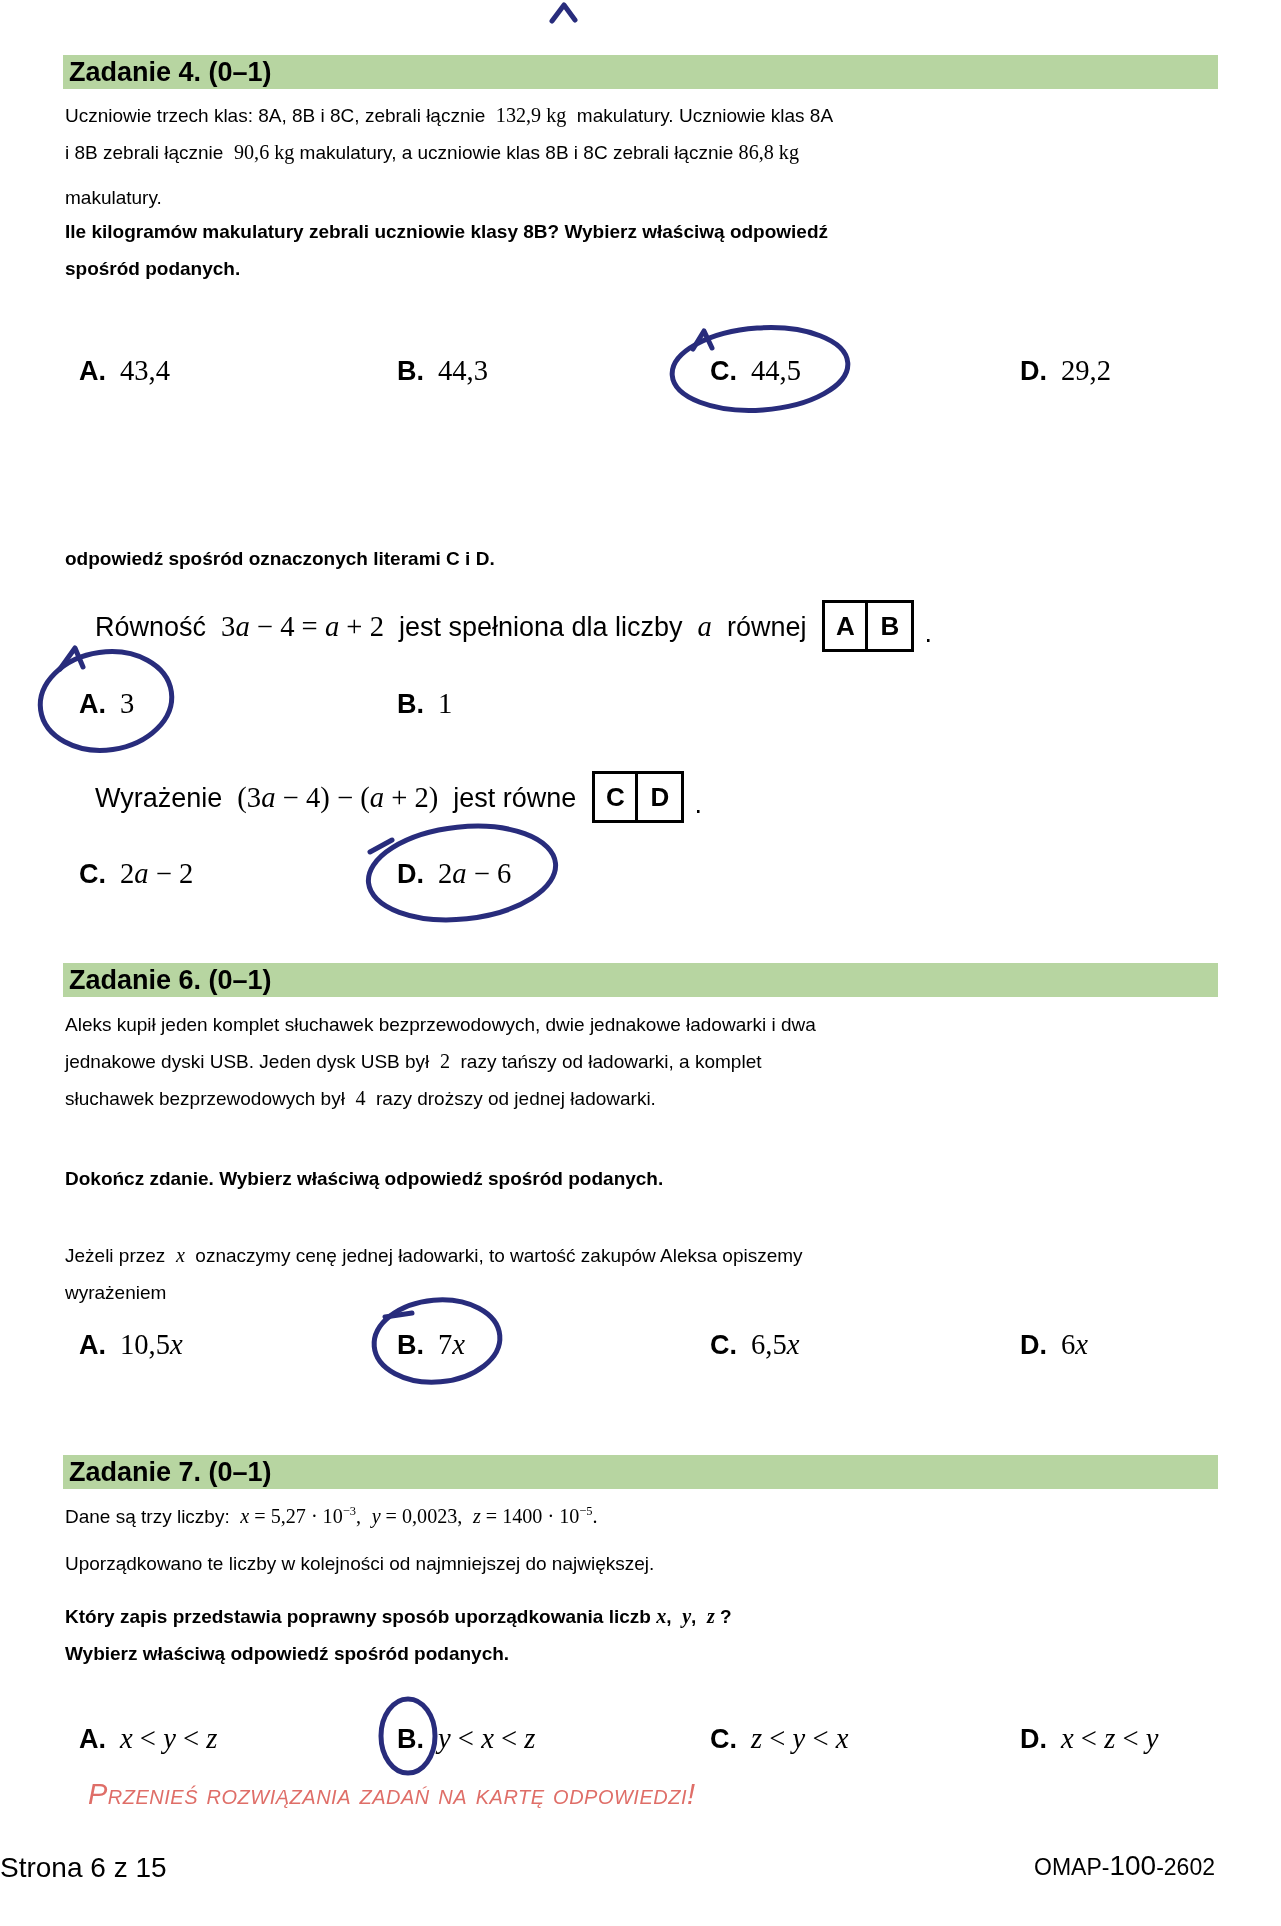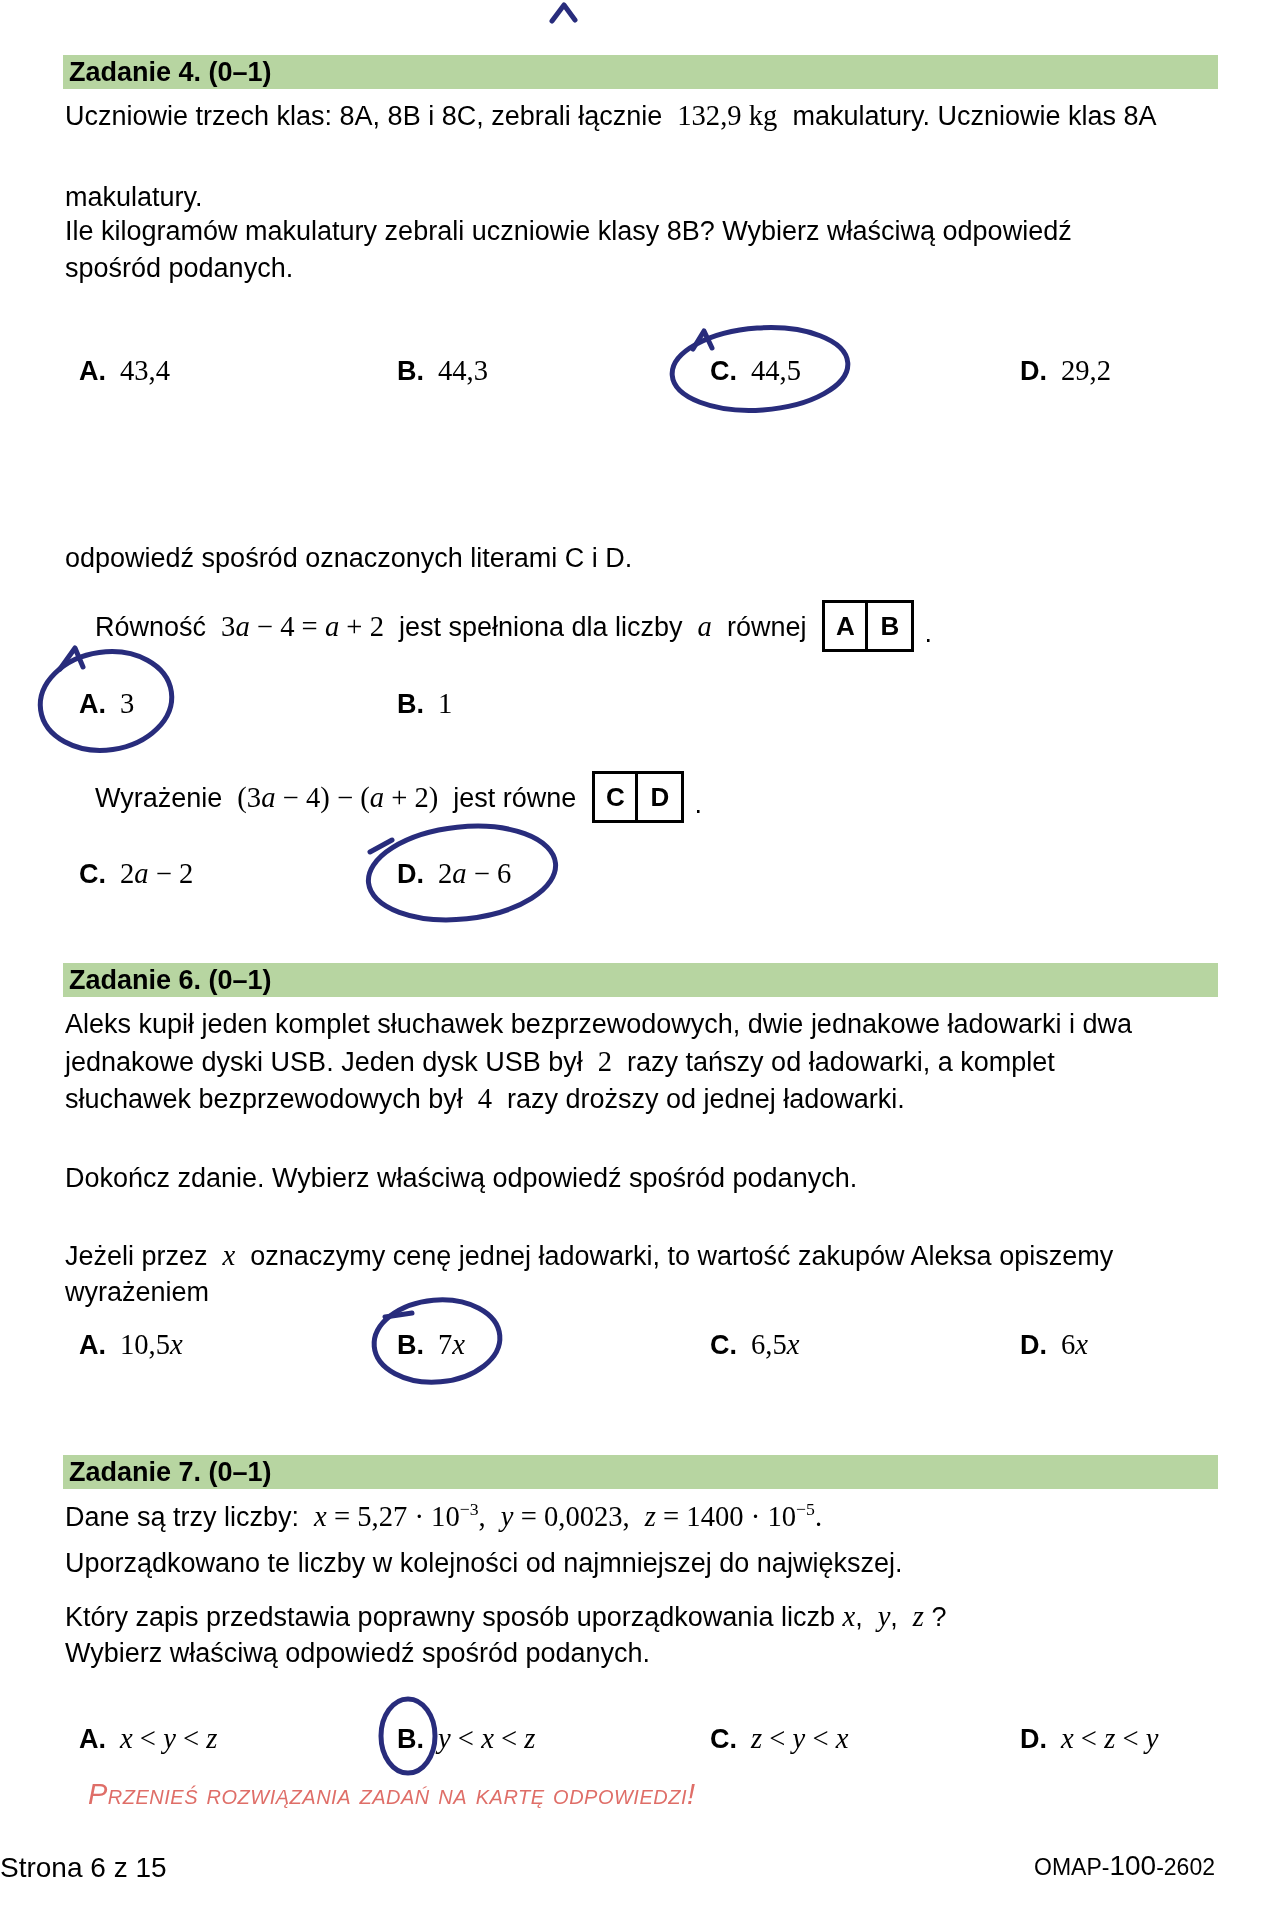--- a/index.html
+++ b/index.html
@@ -4,22 +4,22 @@
 <style>
   * { box-sizing: border-box; }
   html, body { margin: 0; padding: 0; background: #ffffff; }
   body { font-family: "Liberation Sans", "DejaVu Sans", sans-serif; color: #000; }
   .page { position: relative; width: 1281px; height: 1926px; background: var(--page-bg, #fff); overflow: hidden; }
 
   .bar { position: absolute; left: 63px; width: 1155px; height: 34px;
          background: var(--header-bg, #b7d5a1); display: flex; align-items: center;
          padding-left: 6px; font-weight: bold; font-size: 27px; }
 
-  .line { position: absolute; left: 65px; font-size: 27px; line-height: 37px; white-space: pre; }
-  .bold { font-weight: normal; }
+  .line { position: absolute; left: 65px; font-size: 19px; line-height: 37px; white-space: pre; }
+  .bold { font-weight: bold; }
 
   .m { font-family: "Liberation Serif", "DejaVu Serif", serif; font-size: 1.06em; }
   .m i { font-style: italic; }
   sup { font-size: 0.62em; line-height: 0; vertical-align: super; }
 
   .row { position: absolute; left: 63px; width: 1155px; height: 40px; }
   .opt { position: absolute; top: 0; display: flex; align-items: baseline; font-size: 27px; line-height: 36px; white-space: pre; }
   .opt .lbl { font-weight: bold; margin-right: 14px; }
 
   .sent { position: absolute; left: 65px; height: 58px; display: flex; align-items: center;
@@ -45,20 +45,21 @@
 </style>
 </head>
 <body>
 
 <div class="page">
 
   <div class="bar" style="top:55px">
     <span>Zadanie 4. (0–1)</span>
   </div>
   <div class="line" style="top:97px">Uczniowie trzech klas: 8A, 8B i 8C, zebrali łącznie  <span class="m">132,9 kg</span>  makulatury. Uczniowie klas 8A</div>
+  <div class="line" style="top:134px">i 8B zebrali łącznie  <span class="m">90,6 kg</span> makulatury, a uczniowie klas 8B i 8C zebrali łącznie <span class="m">86,8 kg</span></div>
   <div class="line" style="top:179px">makulatury.</div>
   <div class="line bold" style="top:213px">Ile kilogramów makulatury zebrali uczniowie klasy 8B? Wybierz właściwą odpowiedź</div>
   <div class="line bold" style="top:250px">spośród podanych.</div>
   <div class="row" style="top:352px">
     <span class="opt" style="left:16px"><span class="lbl">A.</span><span class="val"><span class="m">43,4</span></span></span>
     <span class="opt" style="left:334px"><span class="lbl">B.</span><span class="val"><span class="m">44,3</span></span></span>
     <span class="opt" style="left:647px"><span class="lbl">C.</span><span class="val"><span class="m">44,5</span></span></span>
     <span class="opt" style="left:957px"><span class="lbl">D.</span><span class="val"><span class="m">29,2</span></span></span>
   </div>
 

